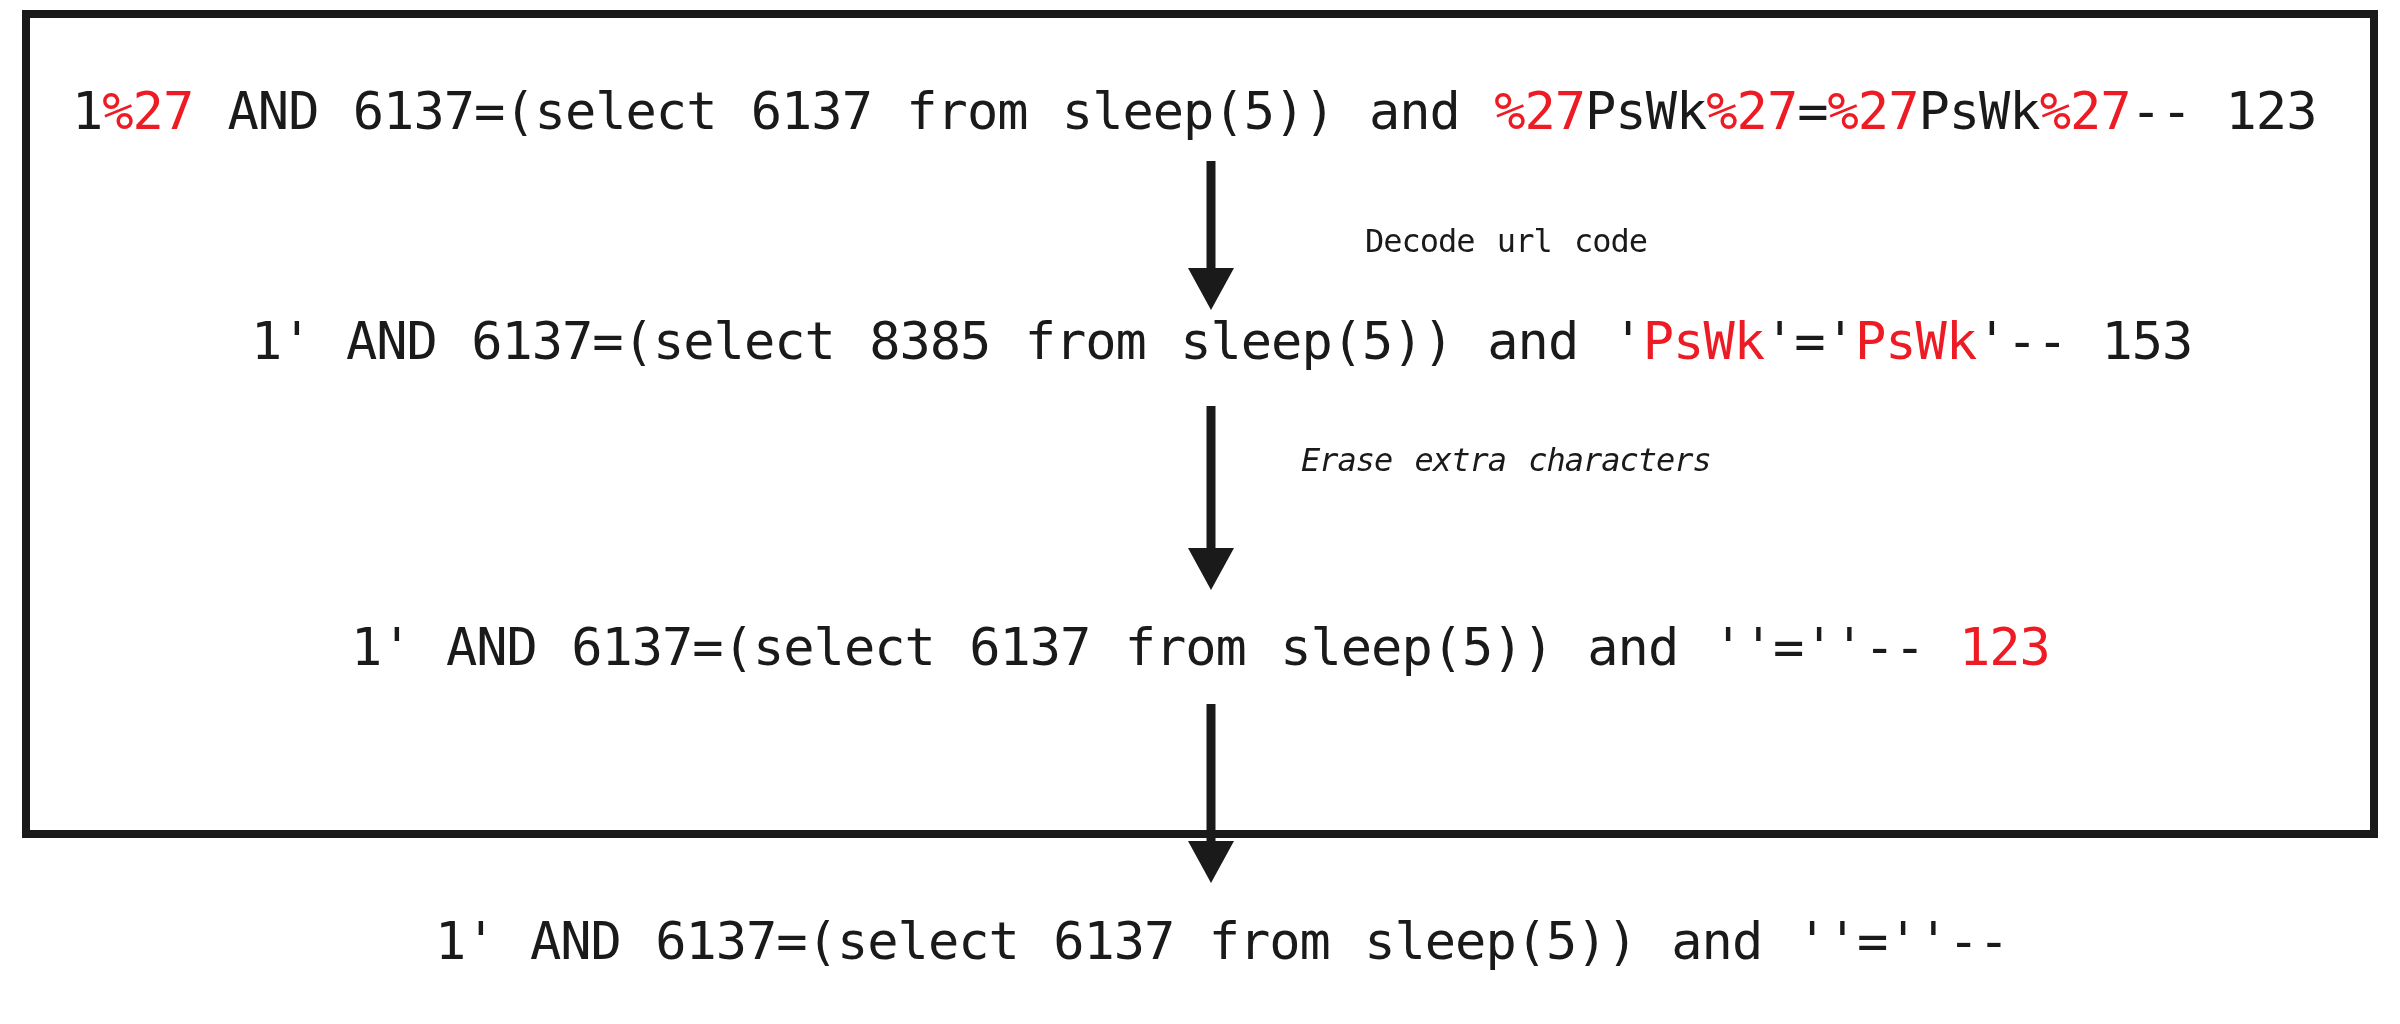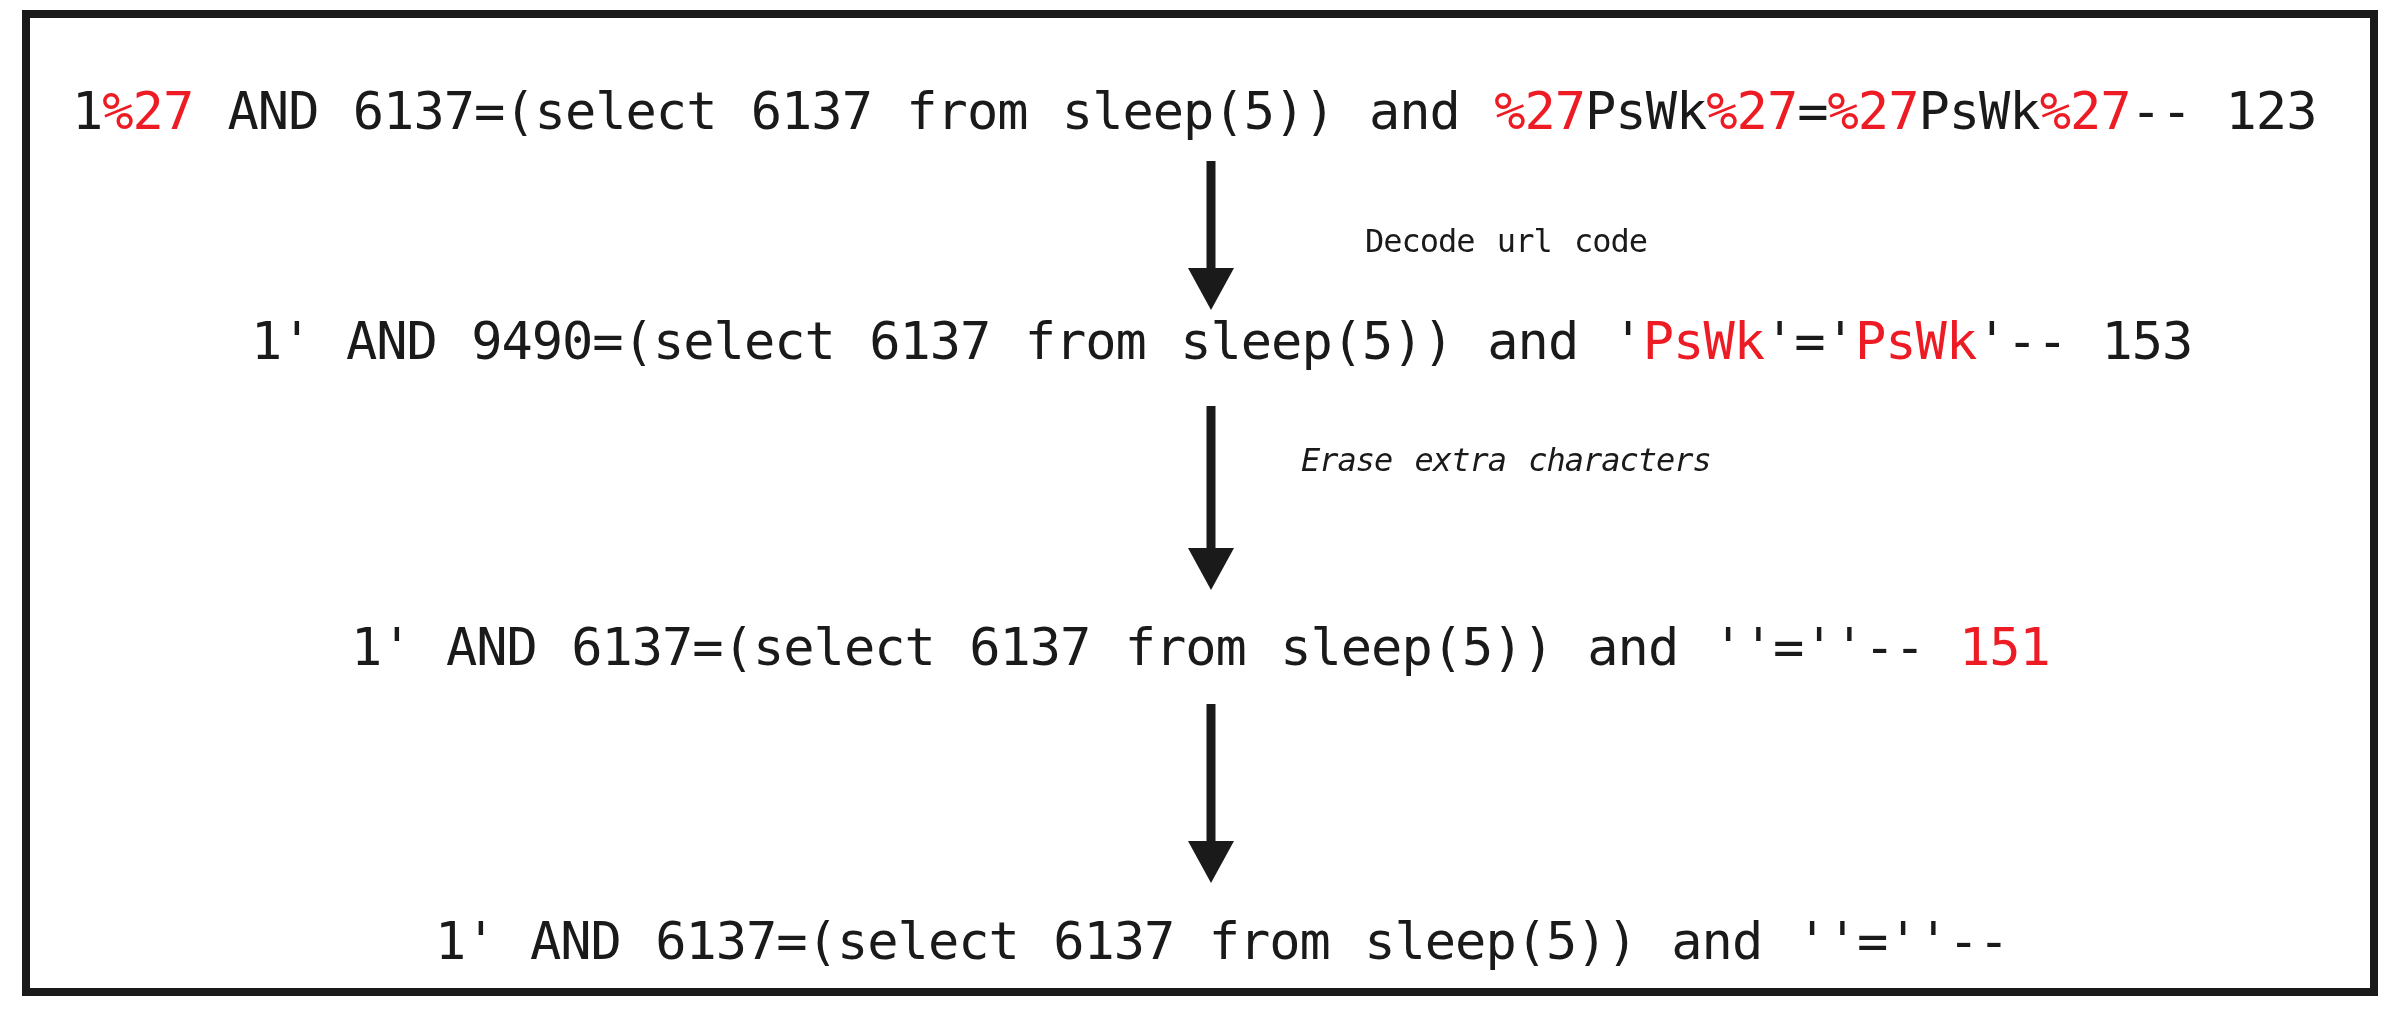--- a/index.html
+++ b/index.html
@@ -14,21 +14,21 @@
     height: 1024px;
     background: var(--background);
     font-family: "DejaVu Sans Mono", "Liberation Mono", monospace;
     overflow: hidden;
   }
   .frame {
     position: absolute;
     left: 22px;
     top: 10px;
     width: 2356px;
-    height: 986px;
+    height: 828px;
     border: 8px solid var(--border);
     background: var(--background);
   }
   .code-line {
     position: absolute;
     font-size: 52px;
     line-height: 61px;
     letter-spacing: -1px;
     word-spacing: 4px;
     color: var(--text);
@@ -71,29 +71,29 @@
 <div class="frame">
 
   <div class="code-line" style="left:42px; top:63px;"><span>1</span><span class="hl">%27</span><span> AND 6137=(select 6137 from sleep(5)) and </span><span class="hl">%27</span><span>PsWk</span><span class="hl">%27</span><span>=</span><span class="hl">%27</span><span>PsWk</span><span class="hl">%27</span><span>-- 123</span></div>
 
   <div class="arrow" style="left:1158px; top:143px; height:149px;">
     <div class="shaft"></div>
     <div class="head"></div>
   </div>
   <div class="step-label" style="left:1335px; top:193px;">Decode url code</div>
 
-  <div class="code-line" style="left:221px; top:293px;"><span>1' AND 9490=(select 6137 from sleep(5)) and '</span><span class="hl">PsWk</span><span>'='</span><span class="hl">PsWk</span><span>'-- 153</span></div>
+  <div class="code-line" style="left:221px; top:293px;"><span>1' AND 6137=(select 8385 from sleep(5)) and '</span><span class="hl">PsWk</span><span>'='</span><span class="hl">PsWk</span><span>'-- 153</span></div>
 
   <div class="arrow" style="left:1158px; top:388px; height:184px;">
     <div class="shaft"></div>
     <div class="head"></div>
   </div>
   <div class="step-label" style="left:1271px; top:412px;font-style:italic;">Erase extra characters</div>
 
-  <div class="code-line" style="left:321px; top:599px;"><span>1' AND 6137=(select 6137 from sleep(5)) and ''=''-- </span><span class="hl">151</span></div>
+  <div class="code-line" style="left:321px; top:599px;"><span>1' AND 6137=(select 6137 from sleep(5)) and ''=''-- </span><span class="hl">123</span></div>
 
   <div class="arrow" style="left:1158px; top:686px; height:179px;">
     <div class="shaft"></div>
     <div class="head"></div>
   </div>
 
   <div class="code-line" style="left:405px; top:893px;"><span>1' AND 6137=(select 6137 from sleep(5)) and ''=''--</span></div>
 
 </div>
 

